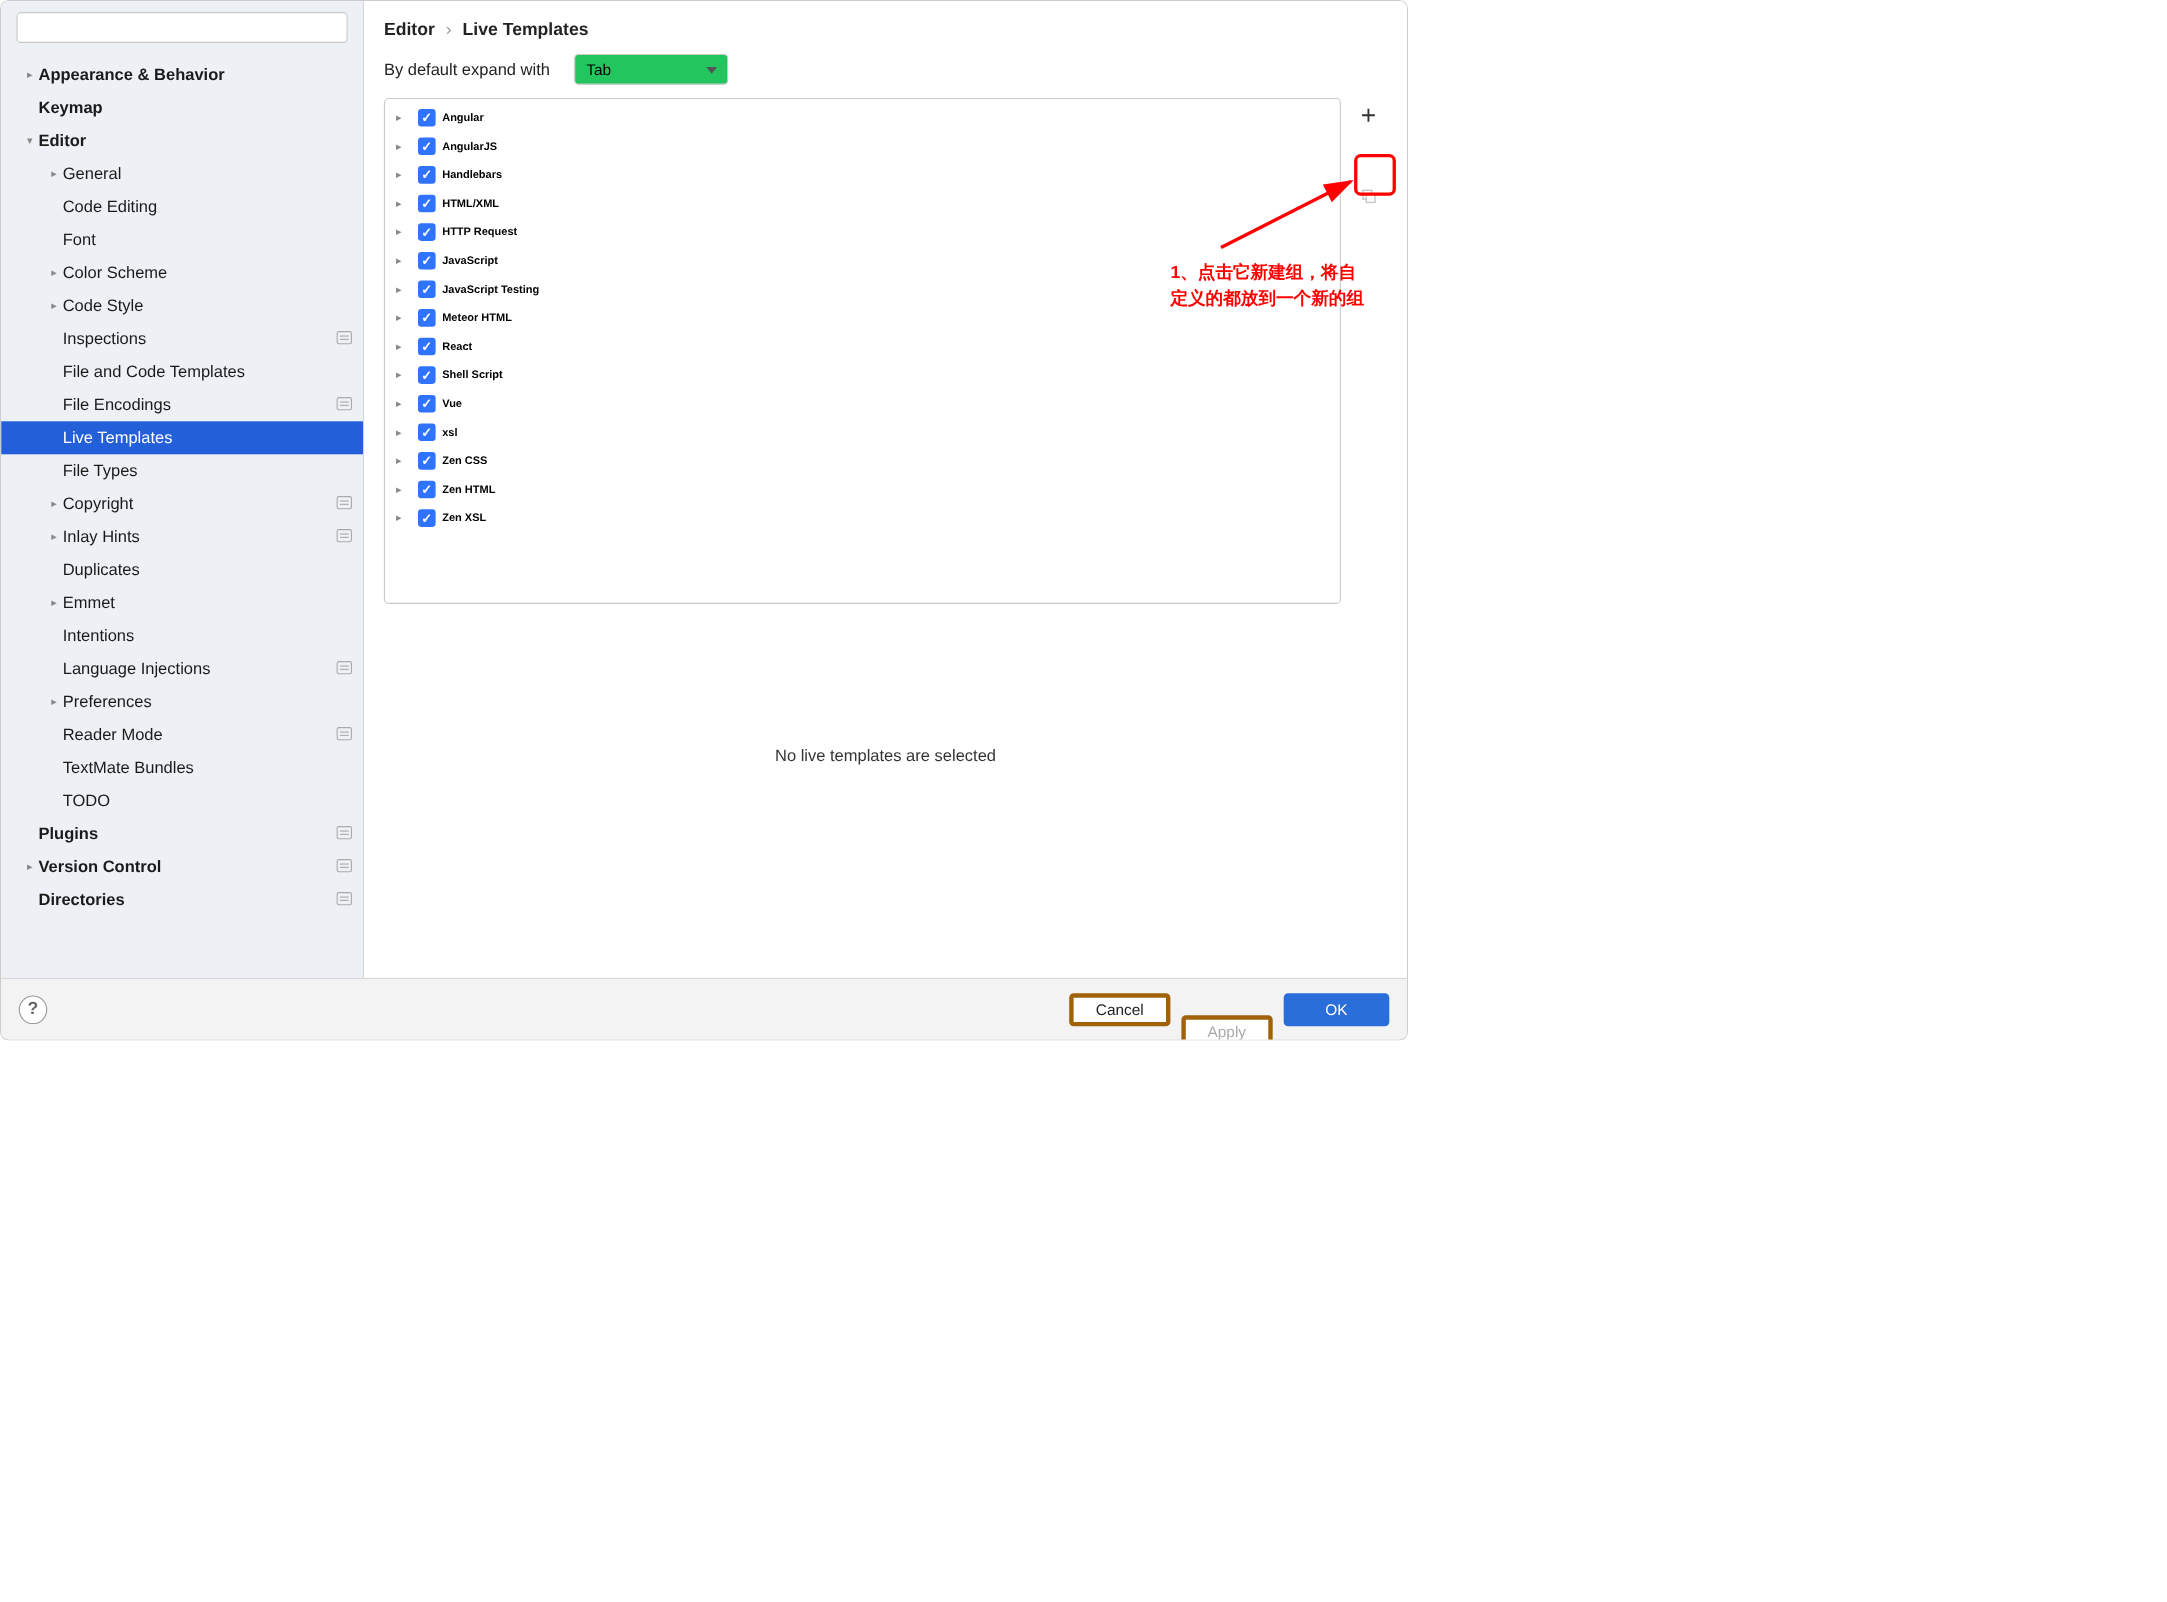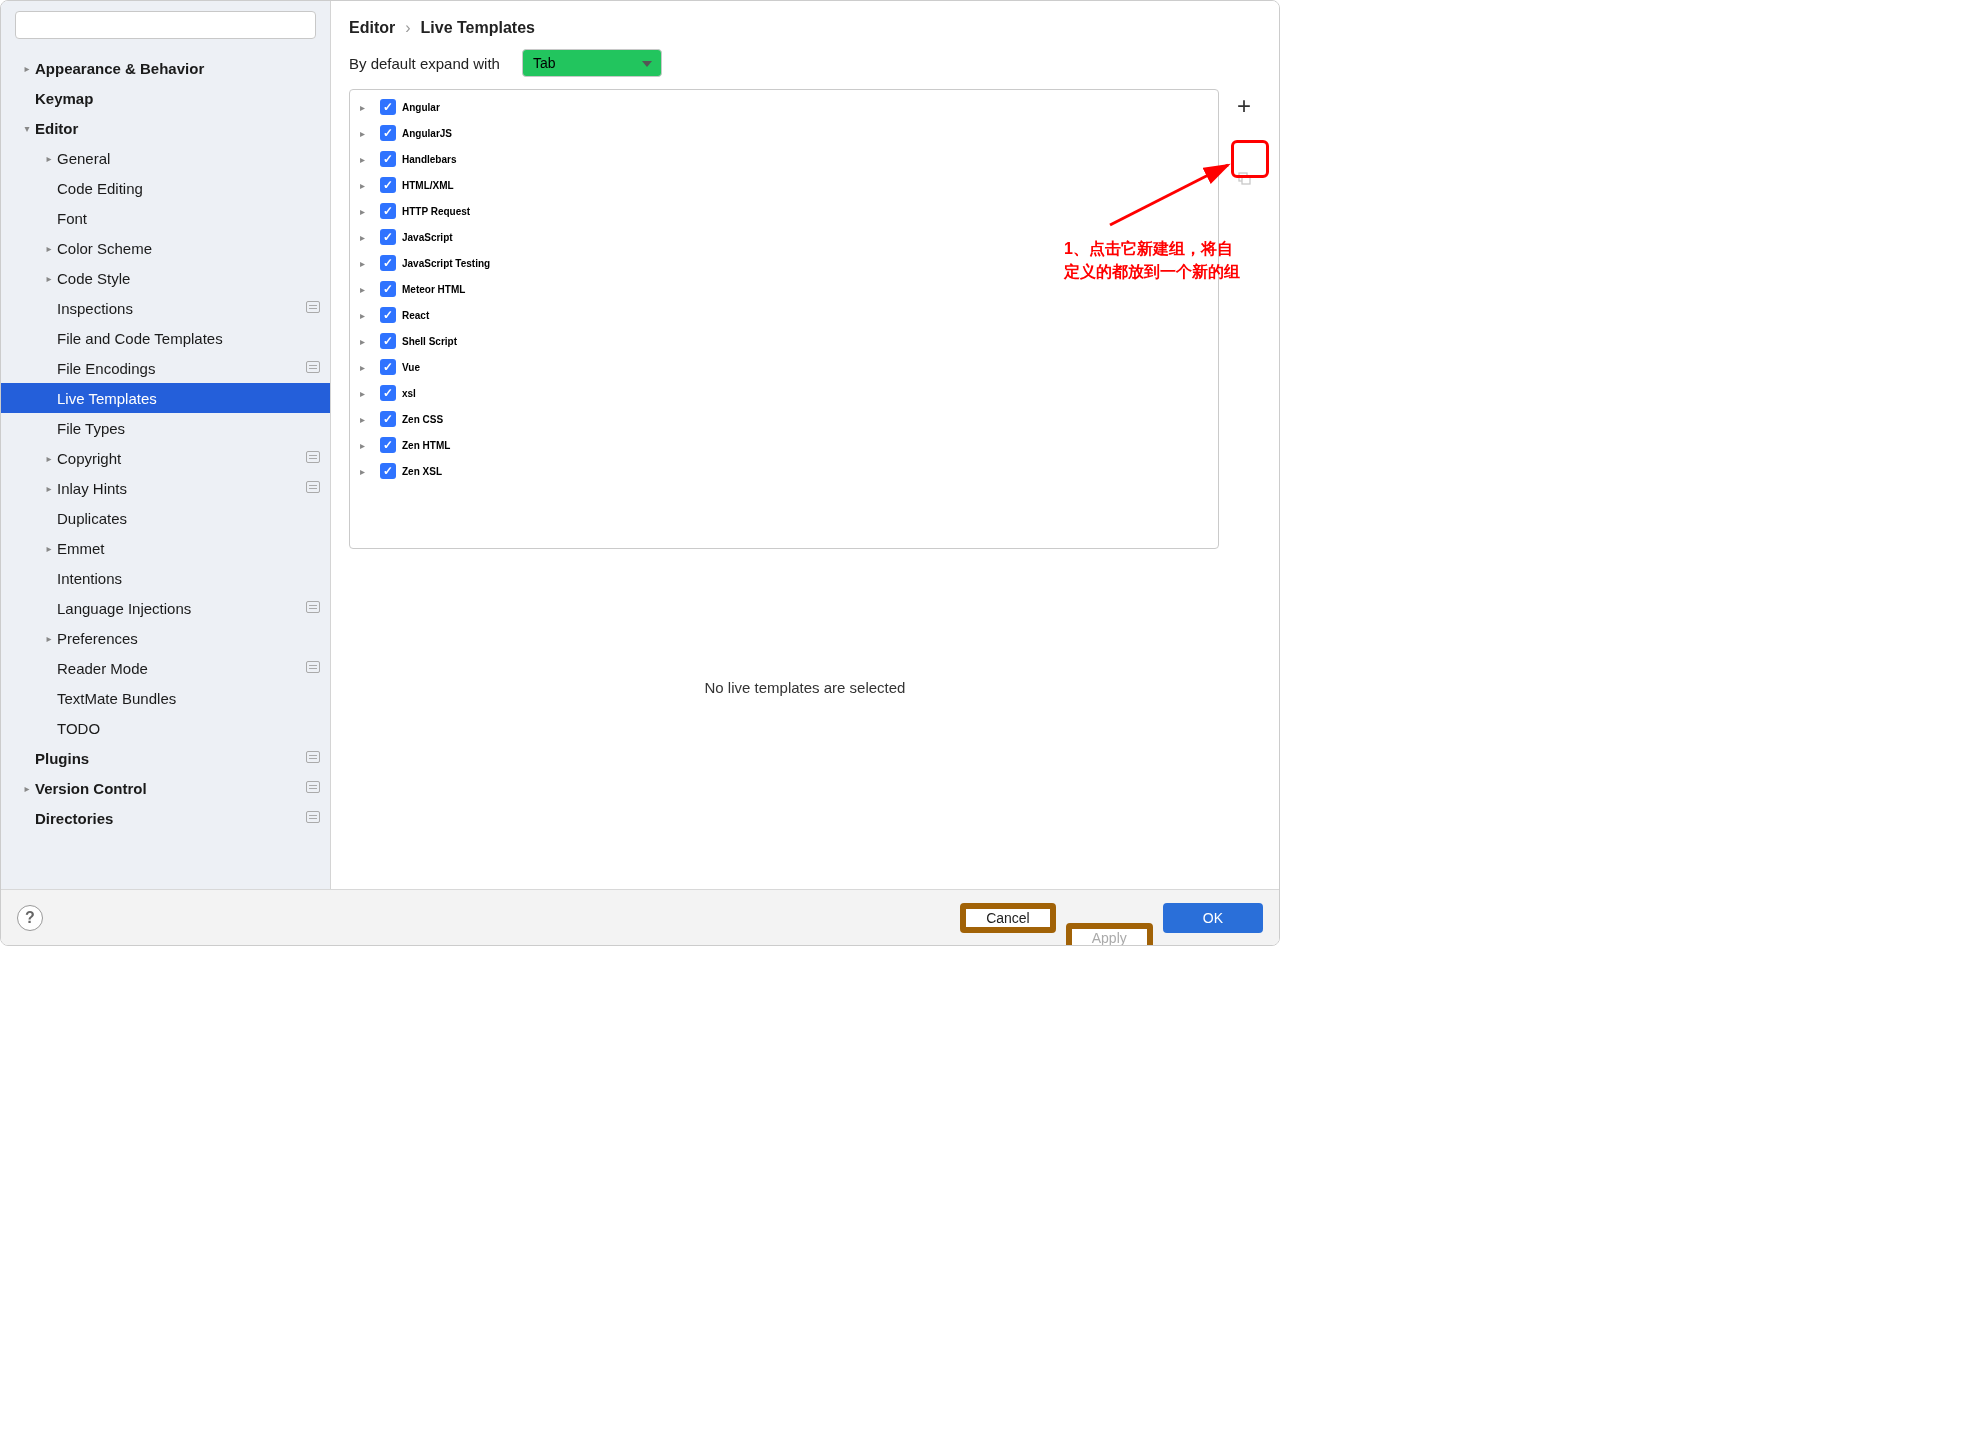--- a/index.html
+++ b/index.html
@@ -284,21 +284,21 @@
   color: #666;
   font-size: 16px;
   font-weight: 600;
   background: #fff;
 }
 .footer-spacer { flex: 1; }
 .btn {
   height: 30px;
   padding: 0 20px;
   border-radius: 4px;
-  border: 6px solid #a16207;
+  border: 4px solid #a16207;
   background: #fff;
   font-size: 14px;
   color: #222;
   cursor: pointer;
 }
 .btn.disabled { color: #aaa; margin-top: 41px; }
 .btn.primary {
   background: #2a6fd9;
   border-color: #2a6fd9;
   color: #fff;

